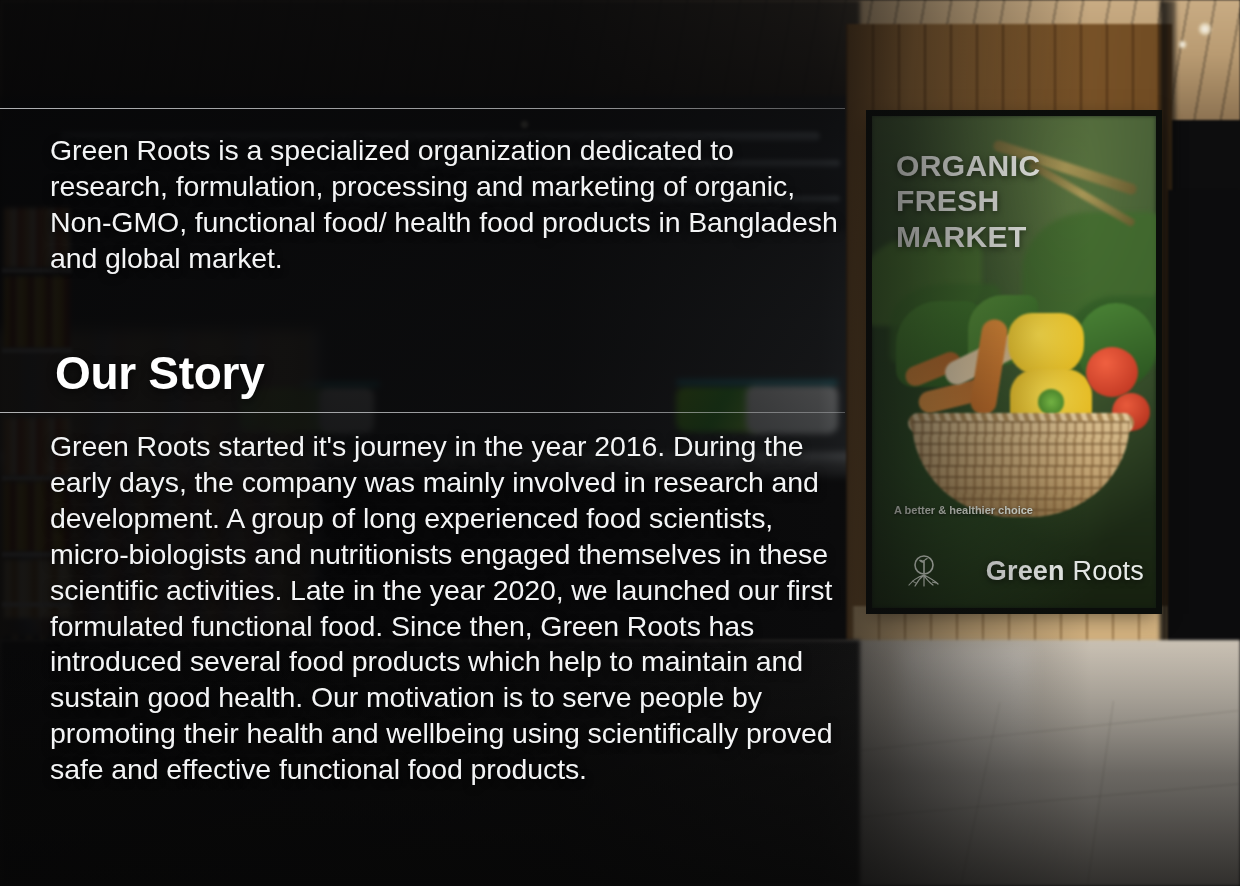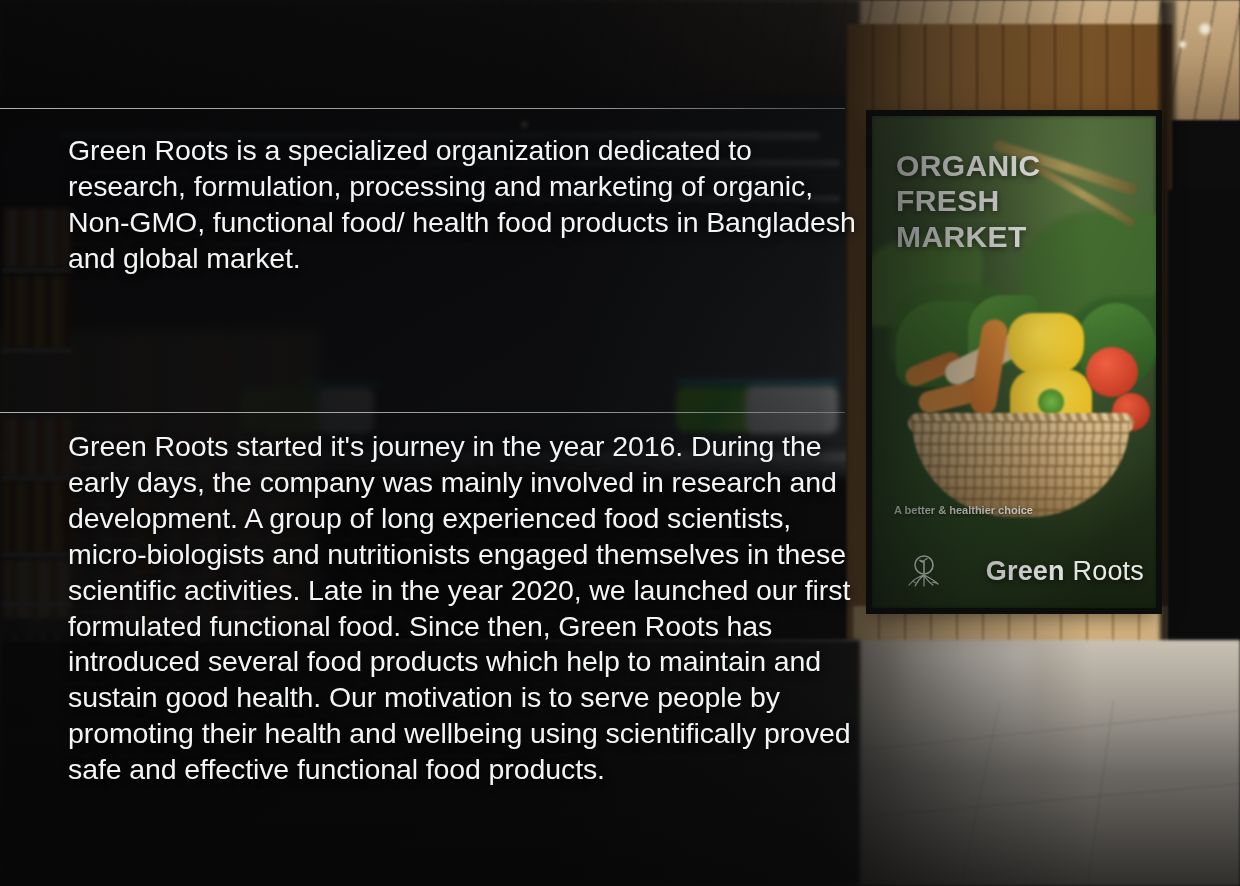--- a/index.html
+++ b/index.html
@@ -255,21 +255,21 @@
 
   .divider {
     position: absolute; left: 0; width: 845px; height: 1px;
     background: linear-gradient(90deg, rgba(230,232,235,.75) 0%,
                 rgba(230,232,235,.62) 70%, rgba(230,232,235,.30) 100%);
   }
   #d1 { top: 108px; }
   #d2 { top: 412px; }
 
   .body {
-    position: absolute; left: 68px;
+    position: absolute; left: 50px;
     color: #f3f4f5; font-size: 28.5px; line-height: 1.26;
     font-weight: 400; letter-spacing: -.1px;
     text-shadow: 0 2px 8px rgba(0,0,0,.82);
   }
   #p-who { top: 133px; width: 790px; }
   #p-story { top: 429px; width: 800px; }
 </style>
 </head>
 <body>
 
@@ -392,17 +392,18 @@
   </div>
 
   <div class="scrim"></div>
   <div class="scrim-bottom"></div>
 
   <div class="content">
 
     <div class="divider" id="d1"></div>
     <p class="body" id="p-who">Green Roots is a specialized organization dedicated to research, formulation, processing and marketing of organic, Non-GMO, functional food/ health food products in Bangladesh and global market.</p>
 
+    <h1 class="heading" id="h-story">Our Story</h1>
     <div class="divider" id="d2"></div>
     <p class="body" id="p-story">Green Roots started it's journey in the year 2016. During the early days, the company was mainly involved in research and development. A group of long experienced food scientists, micro-biologists and nutritionists engaged themselves in these scientific activities. Late in the year 2020, we launched our first formulated functional food. Since then, Green Roots has introduced several food products which help to maintain and sustain good health. Our motivation is to serve people by promoting their health and wellbeing using scientifically proved safe and effective functional food products.</p>
 
   </div>
 </div>
 
 </body></html>

